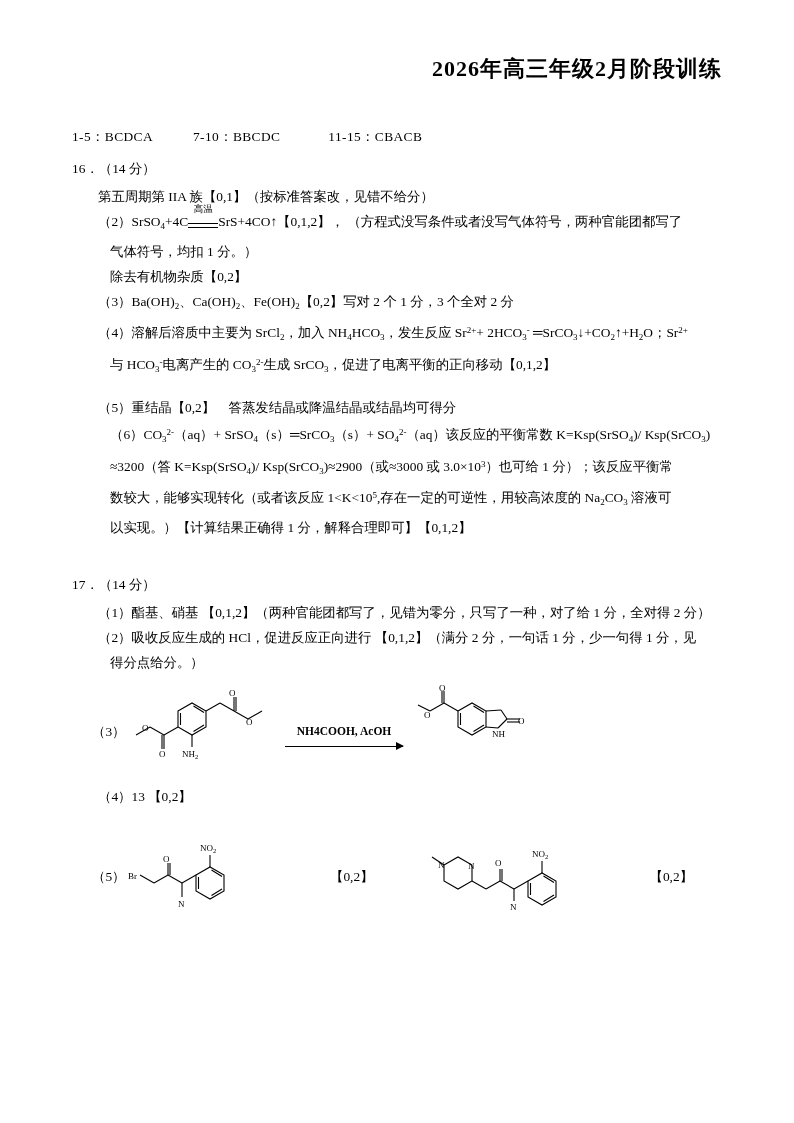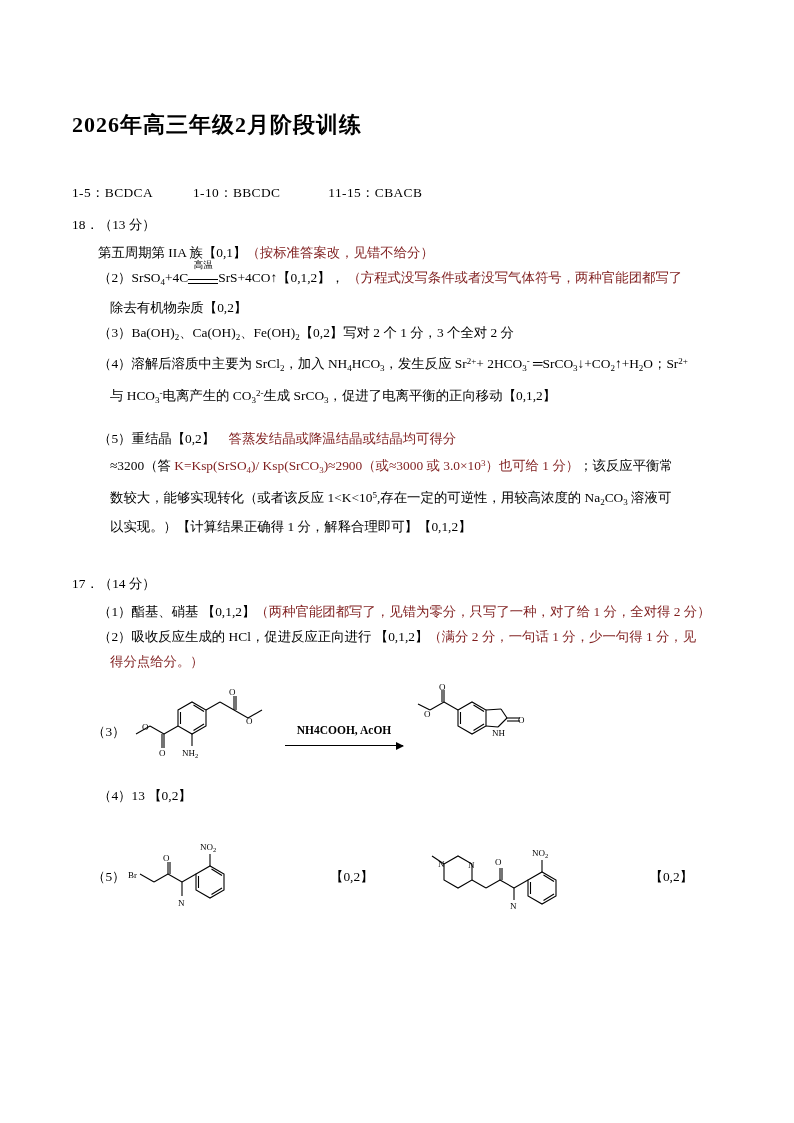--- a/index.html
+++ b/index.html
@@ -16,22 +16,22 @@
     overflow: hidden;
   }
   .page {
     position: relative;
     width: 794px;
     height: 1123px;
     box-sizing: border-box;
     padding: 0 72px;
   }
   .title-block {
-    text-align: left;
-    margin-top: 108px;
+    text-align: right;
+    margin-top: 52px;
   }
   .title-main {
     font-size: 22px;
     font-weight: bold;
     letter-spacing: 1px;
     line-height: 34px;
   }
   .title-sub {
     font-size: 20px;
     font-weight: bold;
@@ -58,21 +58,21 @@
   }
   .item {
     margin-left: 26px;
     font-size: 13.4px;
     line-height: 25px;
     text-indent: 0;
   }
   .sub {
     margin-left: 38px;
   }
-  .red { color: #7f1d1d; }
+  .red { color: #000000; }
   sub { font-size: 9px; vertical-align: -0.28em; }
   sup { font-size: 9px; vertical-align: 0.45em; }
   .rxn-arrow {
     display: inline-block;
     position: relative;
     width: 30px;
     text-align: center;
     vertical-align: middle;
     font-family: Liberation Serif, serif;
   }
@@ -141,50 +141,54 @@
 
 <div class="page">
 
   <div class="title-block">
     <div class="title-main">2026年高三年级2月阶段训练</div>
   </div>
 
   <div class="body-block">
 
     <div class="ansline">
-      <span>1-5：BCDCA</span><span class="gap1"></span><span>1-10：BBCDC</span><span class="gap2"></span><span>11-15：CBACB</span>
-    </div>
-
-    <div class="qhead">18．（13 分）</div>
+      <span>1-5：BCDCA</span><span class="gap1"></span><span>7-10：BBCDC</span><span class="gap2"></span><span>11-15：CBACB</span>
+    </div>
+
+    <div class="qhead">16．（14 分）</div>
 
     <div class="item">
       <span>第五周期第 IIA 族【0,1】</span><span class="red">（按标准答案改，见错不给分）</span>
     </div>
 
     <div class="item">
       <span>（2）</span><span>SrSO<sub>4</sub>+4C</span><span class="rxn-arrow"><span class="cond">高温</span><span class="bars"></span></span><span>SrS+4CO↑【0,1,2】，</span>
       <span class="red">（方程式没写条件或者没写气体符号，两种官能团都写了</span>
     </div>
+    <div class="item sub red">气体符号，均扣 1 分。）</div>
     <div class="item sub">除去有机物杂质【0,2】</div>
 
     <div class="item">
       <span>（3）</span><span>Ba(OH)<sub>2</sub>、Ca(OH)<sub>2</sub>、Fe(OH)<sub>2</sub>【0,2】写对 2 个 1 分，3 个全对 2 分</span>
     </div>
 
     <div class="item">
       <span>（4）</span><span>溶解后溶质中主要为 SrCl<sub>2</sub>，加入 NH<sub>4</sub>HCO<sub>3</sub>，发生反应 Sr<sup>2+</sup>+ 2HCO<sub>3</sub><sup>-</sup> ═SrCO<sub>3</sub>↓+CO<sub>2</sub>↑+H<sub>2</sub>O；Sr<sup>2+</sup></span>
     </div>
     <div class="item sub">与 HCO<sub>3</sub><sup>-</sup>电离产生的 CO<sub>3</sub><sup>2-</sup>生成 SrCO<sub>3</sub>，促进了电离平衡的正向移动【0,1,2】</div>
 
     <div class="blockgap"></div>
 
     <div class="item">
       <span>（5）</span><span>重结晶【0,2】</span>&nbsp;&nbsp;&nbsp;&nbsp;<span class="red">答蒸发结晶或降温结晶或结晶均可得分</span>
     </div>
 
+    <div class="item sub">
+      （6）CO<sub>3</sub><sup>2-</sup>（aq）+ SrSO<sub>4</sub>（s）═SrCO<sub>3</sub>（s）+ SO<sub>4</sub><sup>2-</sup>（aq）该反应的平衡常数 K=Ksp(SrSO<sub>4</sub>)/ Ksp(SrCO<sub>3</sub>)
+    </div>
     <div class="item sub">
       ≈3200（答 <span class="red">K=Ksp(SrSO<sub>4</sub>)/ Ksp(SrCO<sub>3</sub>)≈2900（或≈3000 或 3.0×10<sup>3</sup>）也可给 1 分）</span>；该反应平衡常
     </div>
     <div class="item sub">
       数较大，能够实现转化（或者该反应 1&lt;K&lt;10<sup>5</sup>,存在一定的可逆性，用较高浓度的 Na<sub>2</sub>CO<sub>3</sub> 溶液可
     </div>
     <div class="item sub">以实现。）【计算结果正确得 1 分，解释合理即可】【0,1,2】</div>
 
     <div class="blockgap"></div>
     <div class="blockgap"></div>

